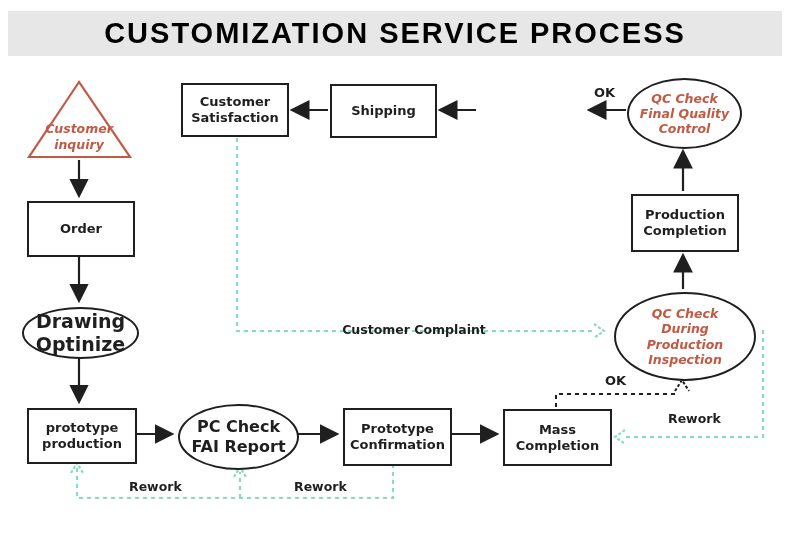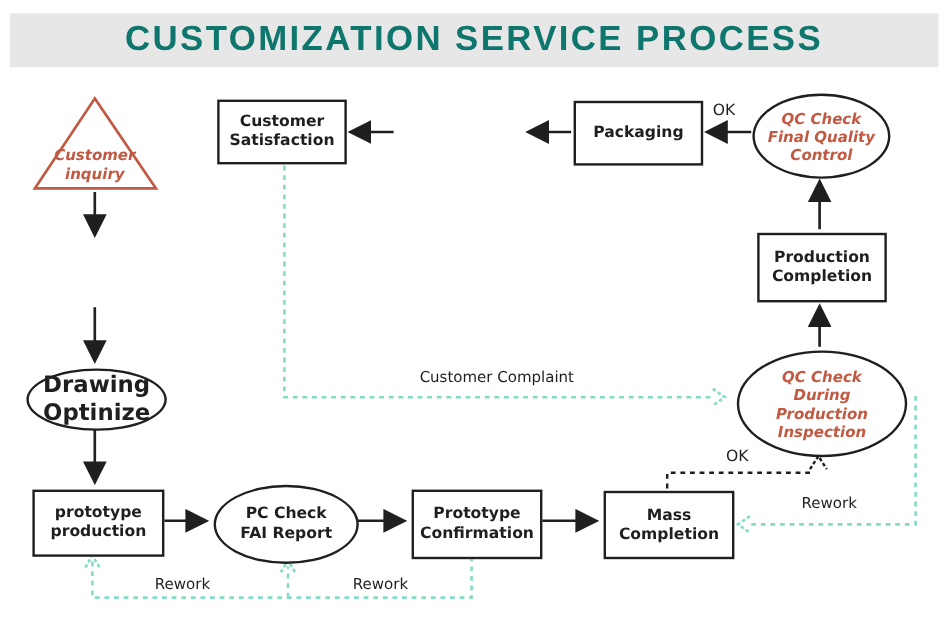--- a/index.html
+++ b/index.html
@@ -7,21 +7,21 @@
     position:relative;width:790px;height:533px;background:#ffffff;overflow:hidden;
     font-family:"DejaVu Sans","Liberation Sans",sans-serif;
   }
   
   #banner{
     position:absolute;left:8px;top:11px;width:774px;height:45px;
     background:#e7e7e7;display:flex;align-items:center;justify-content:center;
   }
   #banner .title{
     font-family:"Liberation Sans",sans-serif;font-weight:bold;font-size:29px;
-    letter-spacing:2px;color:#0f766e;white-space:nowrap;
+    letter-spacing:2px;color:#000000;white-space:nowrap;
   }
   
   #wires{position:absolute;left:0;top:0;width:790px;height:533px;}
   
   .node{
     position:absolute;display:flex;align-items:center;justify-content:center;
     text-align:center;background:#ffffff;color:#1f1f1f;
     font-weight:bold;font-size:13px;line-height:1.22;white-space:pre-line;
   }
   .rect{border:2.5px solid #1f1f1f;}
@@ -30,36 +30,36 @@
   .tri-label{
     position:absolute;background:transparent;border:none;
     display:flex;align-items:center;justify-content:center;text-align:center;
     font-weight:bold;font-size:12.5px;line-height:1.25;white-space:pre-line;
   }
   
   #n-cust-inquiry{left:32px;top:118px;width:94px;height:38px;}
   #n-order{left:27px;top:201px;width:104px;height:52px;}
   #n-drawing{left:22px;top:307px;width:113px;height:48px;font-size:19px;}
   #n-proto-prod{left:27px;top:408px;width:106px;height:52px;}
-  #n-pc-check{left:178px;top:404px;width:117px;height:62px;font-size:13px;}
+  #n-pc-check{left:178px;top:404px;width:117px;height:62px;font-size:16px;}
   #n-proto-conf{left:343px;top:408px;width:105px;height:54px;}
   #n-mass-prod{left:503px;top:409px;width:105px;height:53px;}
   #n-qc-during{left:614px;top:292px;width:138px;height:85px;font-size:12.5px;}
   #n-prod-comp{left:631px;top:194px;width:104px;height:54px;}
   #n-qc-final{left:627px;top:78px;width:111px;height:67px;font-size:12.5px;}
   #n-packaging{left:478px;top:84px;width:104px;height:50px;}
   #n-shipping{left:330px;top:84px;width:103px;height:50px;}
   #n-cust-sat{left:181px;top:83px;width:104px;height:50px;}
   
   .edge-label{
-    position:absolute;font-weight:normal;font-size:12.5px;color:#1f1f1f;white-space:nowrap;
+    position:absolute;font-weight:bold;font-size:12.5px;color:#1f1f1f;white-space:nowrap;
   }
   #l-ok-top{left:594px;top:85px;font-size:13px;}
   #l-ok-mid{left:605px;top:373px;font-size:13px;}
-  #l-complaint{left:334px;top:306px;width:160px;text-align:center;}
+  #l-complaint{left:334px;top:322px;width:160px;text-align:center;}
   #l-rework-right{left:668px;top:411px;}
   #l-rework-1{left:129px;top:479px;}
   #l-rework-2{left:294px;top:479px;}
 </style>
 </head>
 <body>
 
 <div id="stage">
 
   <div id="banner">
@@ -108,20 +108,21 @@
       <path d="M393,464 L393,498 L77,498 L77,468"></path>
       <polyline points="71,473 77,463 83,473" stroke-dasharray="3 2"></polyline>
       <line x1="240" y1="498" x2="240" y2="472"></line>
       <polyline points="234,477 240,467 246,477" stroke-dasharray="3 2"></polyline>
     </g>
   </svg>
 
   <div id="n-cust-inquiry" class="tri-label red-text">Customer
 inquiry</div>
 
+  <div id="n-order" class="node rect">Order</div>
 
   <div id="n-drawing" class="node ellipse">Drawing
 Optinize</div>
 
   <div id="n-proto-prod" class="node rect">prototype
 production</div>
 
   <div id="n-pc-check" class="node ellipse">PC Check
 FAI Report</div>
 
@@ -136,22 +137,22 @@
 Production
 Inspection</div>
 
   <div id="n-prod-comp" class="node rect">Production
 Completion</div>
 
   <div id="n-qc-final" class="node ellipse red-text">QC Check
 Final Quality
 Control</div>
 
-  <div id="n-packaging" class="node rect">Packaging</div>
 
+  <div id="n-shipping" class="node rect">Shipping</div>
 
   <div id="n-cust-sat" class="node rect">Customer
 Satisfaction</div>
 
   <div id="l-ok-top" class="edge-label">OK</div>
   <div id="l-ok-mid" class="edge-label">OK</div>
   <div id="l-complaint" class="edge-label">Customer Complaint</div>
   <div id="l-rework-right" class="edge-label">Rework</div>
   <div id="l-rework-1" class="edge-label">Rework</div>
   <div id="l-rework-2" class="edge-label">Rework</div>

